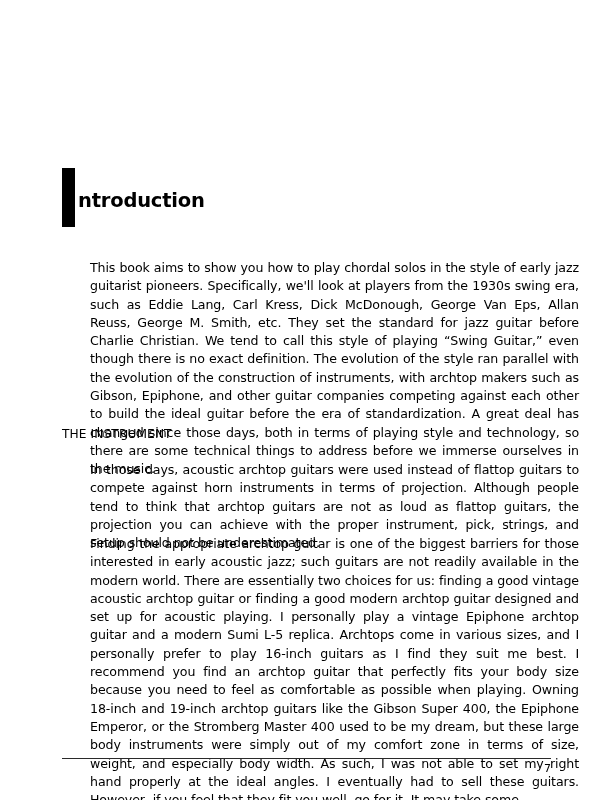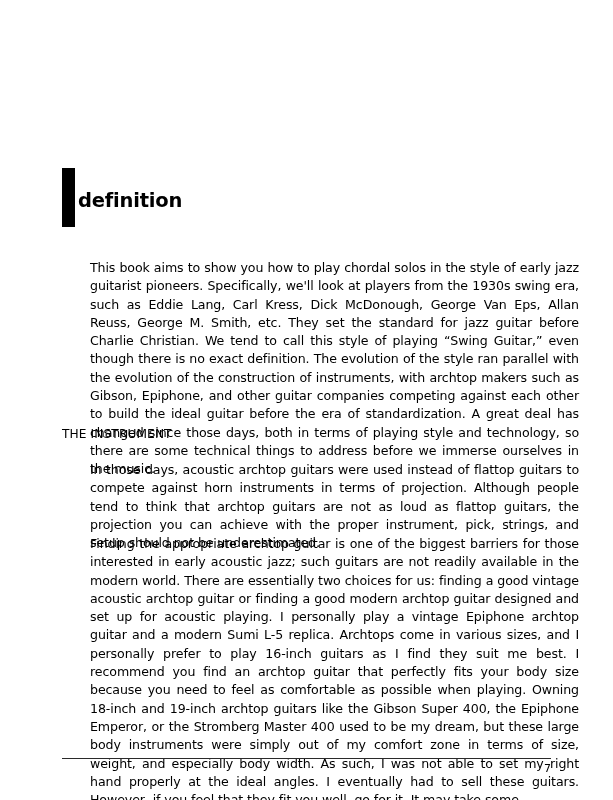--- a/index.html
+++ b/index.html
@@ -91,21 +91,21 @@
     color: #000000;
   }
 </style>
 </head>
 <body>
 
 <div class="page">
 
   <div class="chapter-title">
     <span class="dropcap"></span>
-    <span class="title-rest">definition</span>
+    <span class="title-rest">ntroduction</span>
   </div>
 
   <div class="body-block last-line-left" style="top:259px;">This book aims to show you how to play chordal solos in the style of early jazz guitarist pioneers. Specifically, we'll look at players from the 1930s swing era, such as Eddie Lang, Carl Kress, Dick McDonough, George Van Eps, Allan Reuss, George M. Smith, etc. They set the standard for jazz guitar before Charlie Christian. We tend to call this style of playing “Swing Guitar,” even though there is no exact definition. The evolution of the style ran parallel with the evolution of the construction of instruments, with archtop makers such as Gibson, Epiphone, and other guitar companies competing against each other to build the ideal guitar before the era of standardization. A great deal has changed since those days, both in terms of playing style and technology, so there are some technical things to address before we immerse ourselves in the music.</div>
 
   <div class="section-heading" style="top:425px;">THE INSTRUMENT</div>
 
   <div class="body-block last-line-left" style="top:461px;">In those days, acoustic archtop guitars were used instead of flattop guitars to compete against horn instruments in terms of projection. Although people tend to think that archtop guitars are not as loud as flattop guitars, the projection you can achieve with the proper instrument, pick, strings, and setup should not be underestimated.</div>
 
   <div class="body-block last-line-left" style="top:535px;">Finding the appropriate archtop guitar is one of the biggest barriers for those interested in early acoustic jazz; such guitars are not readily available in the modern world. There are essentially two choices for us: finding a good vintage acoustic archtop guitar or finding a good modern archtop guitar designed and set up for acoustic playing. I personally play a vintage Epiphone archtop guitar and a modern Sumi L-5 replica. Archtops come in various sizes, and I personally prefer to play 16-inch guitars as I find they suit me best. I recommend you find an archtop guitar that perfectly fits your body size because you need to feel as comfortable as possible when playing. Owning 18-inch and 19-inch archtop guitars like the Gibson Super 400, the Epiphone Emperor, or the Stromberg Master 400 used to be my dream, but these large body instruments were simply out of my comfort zone in terms of size, weight, and especially body width.  As such, I was not able to set my right hand properly at the ideal angles. I eventually had to sell these guitars. However, if you feel that they fit you well, go for it. It may take some</div>
 

